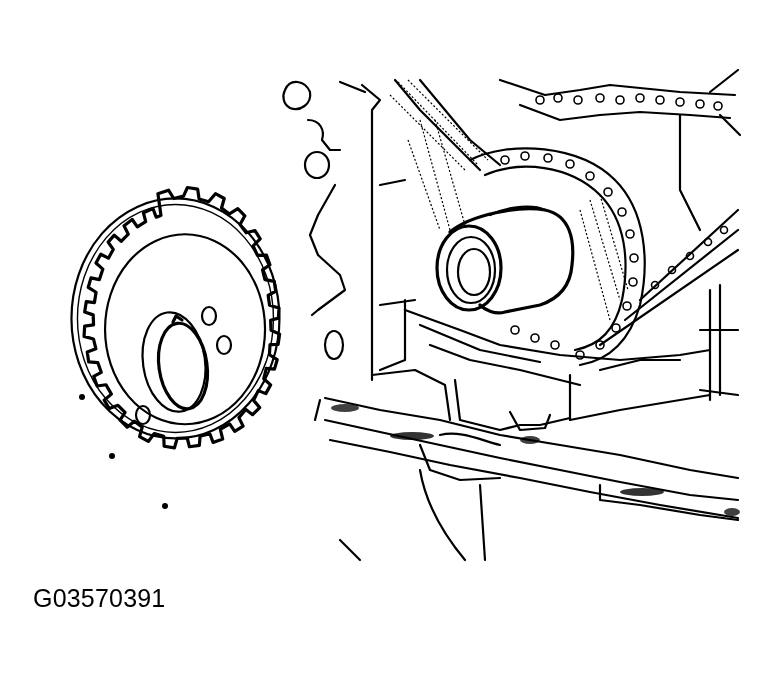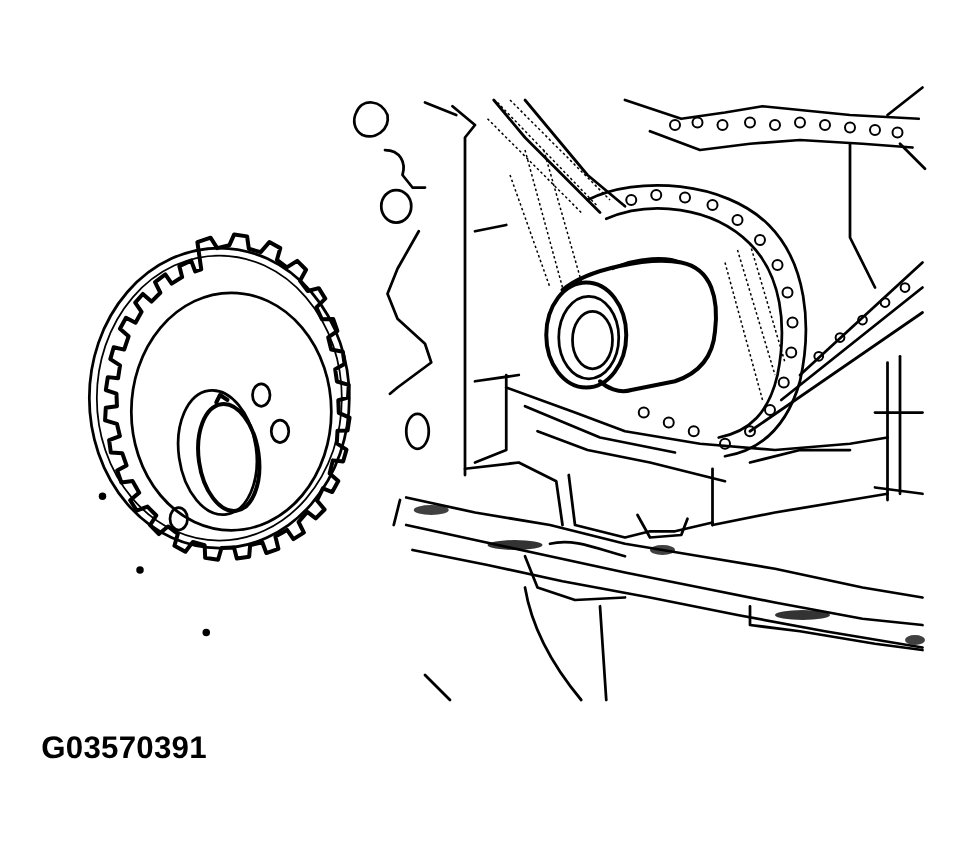--- a/index.html
+++ b/index.html
@@ -25,21 +25,21 @@
     .ln-thick { fill: none; stroke: #000; stroke-width: 3.2; stroke-linecap: round; stroke-linejoin: round; }
     .ln-thin { fill: none; stroke: #000; stroke-width: 1.4; stroke-linecap: round; stroke-linejoin: round; }
     .dot { fill: none; stroke: #000; stroke-width: 1.6; }
     .blk { fill: #000; }
     .hatch { fill: none; stroke: #000; stroke-width: 1.2; stroke-dasharray: 2 2; }
     #figure-id {
       position: absolute;
       left: 33px;
       top: 586px;
       font-size: 25px;
-      font-weight: bold;
+      font-weight: normal;
       color: #000;
       letter-spacing: 0.2px;
       line-height: 1;
     }
   </style>
 </head>
 <body>
 
 <svg id="illustration" viewBox="0 0 778 681" xmlns="http://www.w3.org/2000/svg">
 

